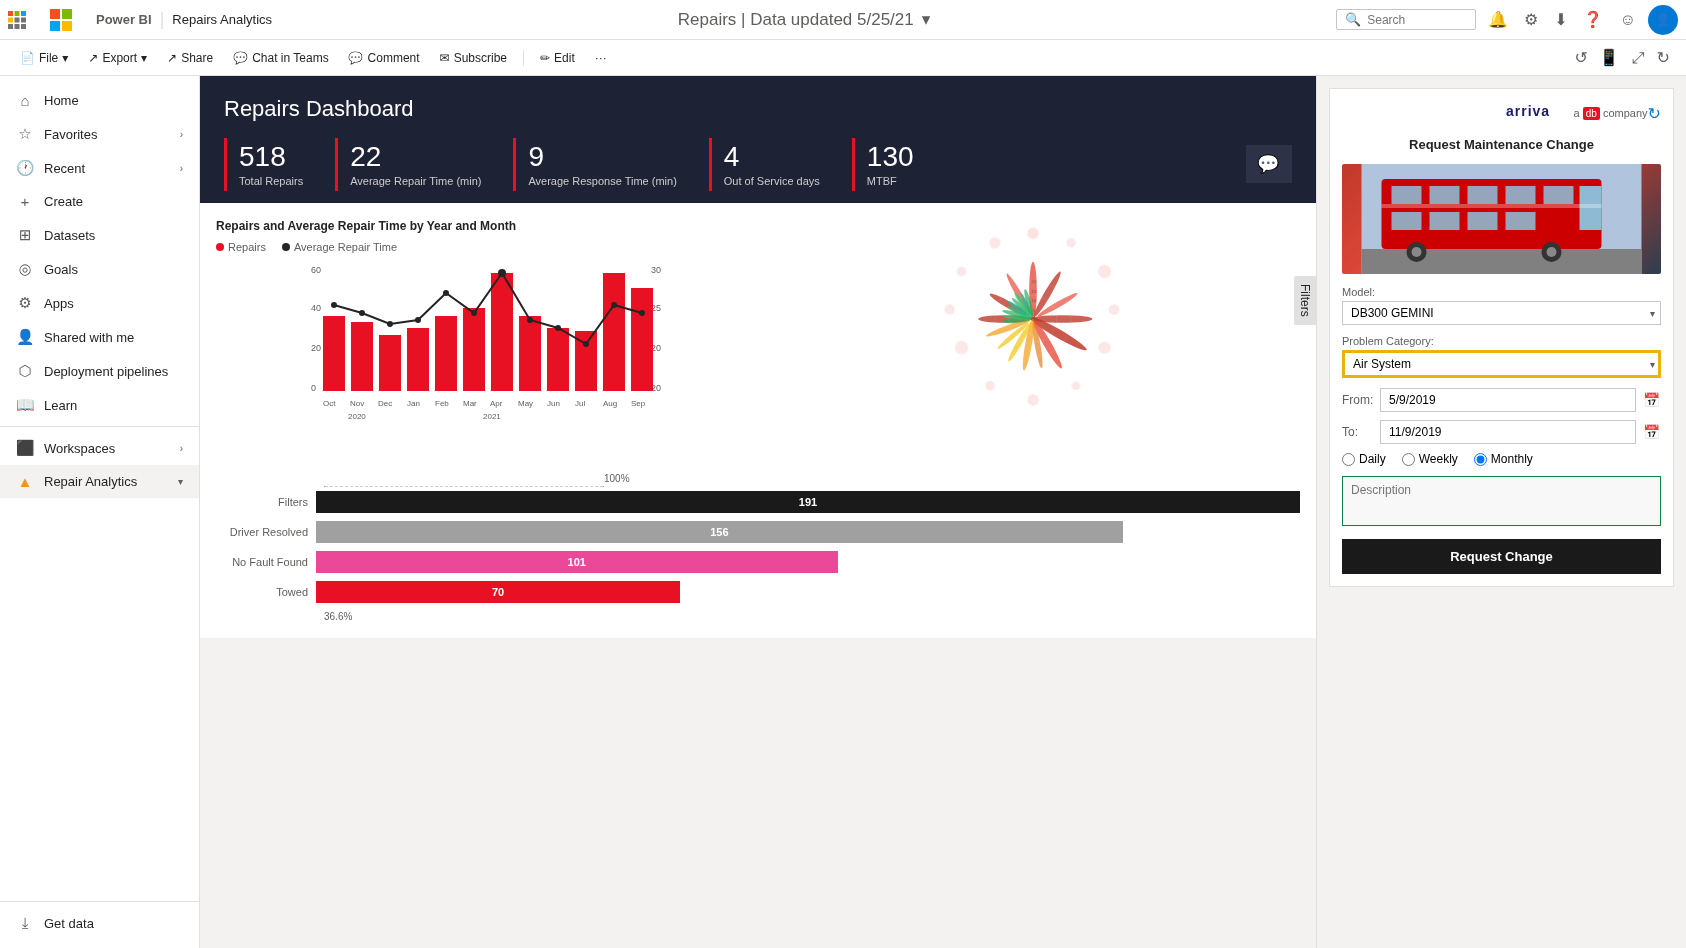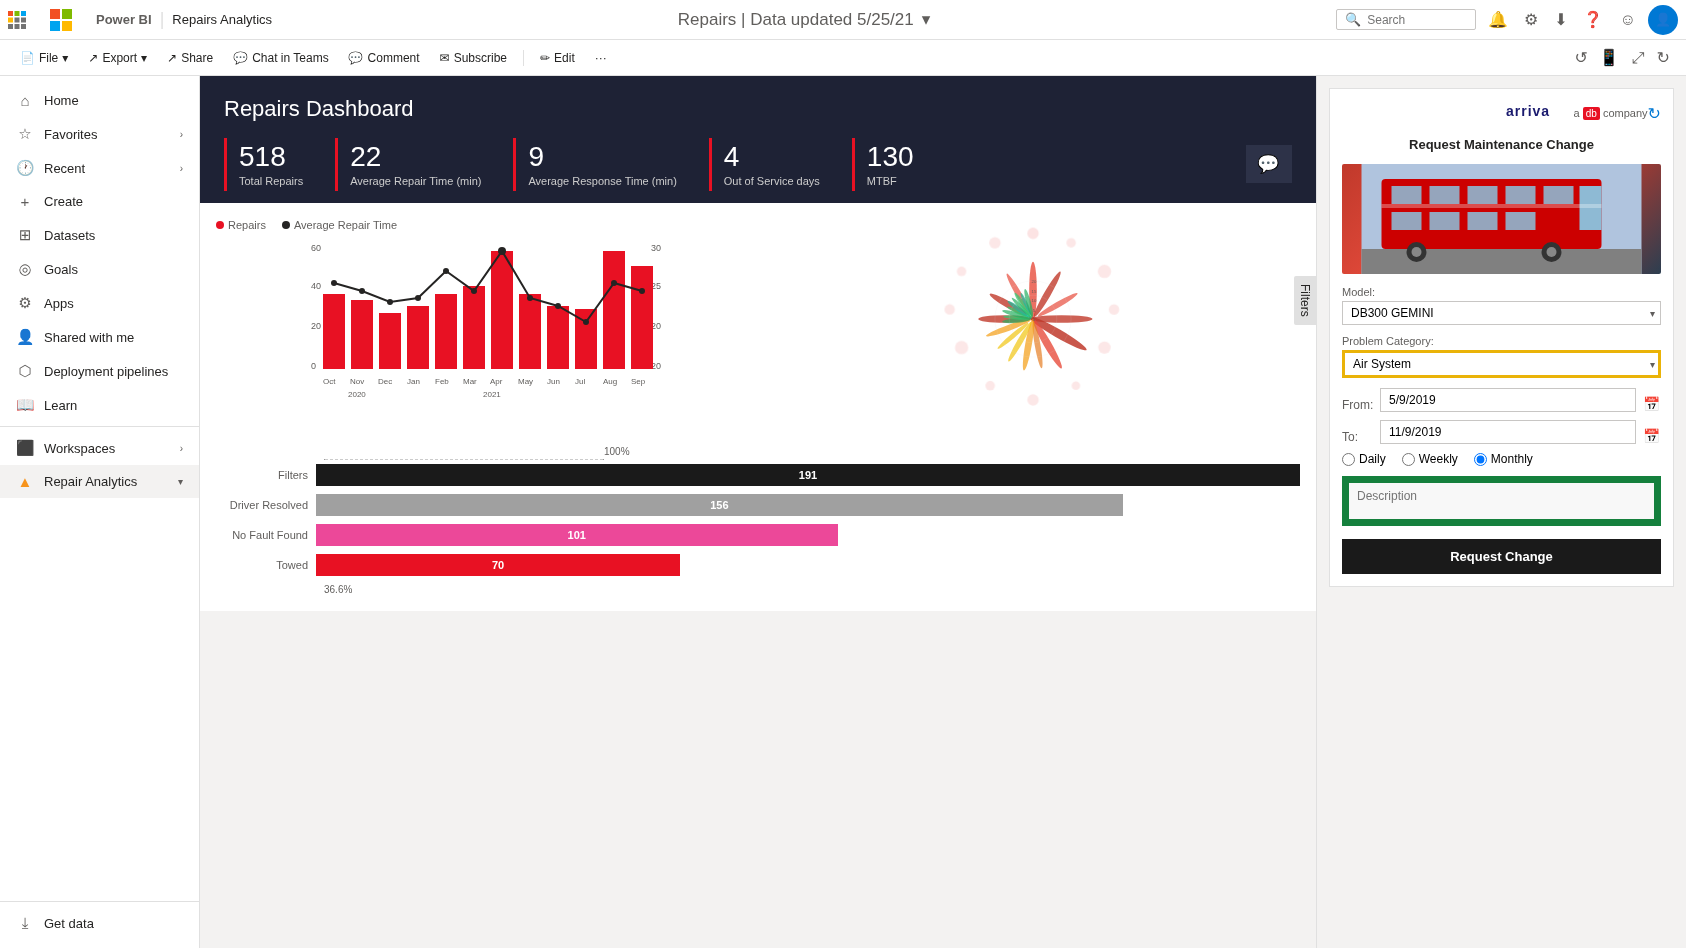--- a/index.html
+++ b/index.html
@@ -136,21 +136,21 @@
     .chart-legend { display: flex; gap: 16px; font-size: 11px; color: #605e5c; margin-bottom: 8px; }
     .legend-dot { width: 8px; height: 8px; border-radius: 50%; display: inline-block; margin-right: 4px; }
 
     .bar-chart-container { position: relative; height: 180px; }
 
     
     .bottom-charts { display: flex; padding: 0 16px 16px; background: #fff; gap: 16px; }
     .action-chart { flex: 1; }
 
     
-    .hbar-container { margin-top: 8px; }
+    .hbar-container { margin-top: 16px; }
     .hbar-row { display: flex; align-items: center; margin-bottom: 8px; font-size: 11px; }
     .hbar-label { width: 100px; color: #605e5c; text-align: right; padding-right: 8px; font-size: 11px; }
     .hbar-bar-area { flex: 1; position: relative; height: 22px; }
     .hbar-bar { height: 100%; display: flex; align-items: center; justify-content: center; color: #fff; font-size: 11px; font-weight: 600; }
 
     
     .maintenance-panel {
       background: #fff;
       border: 1px solid #e0e0e0;
       margin: 12px;
@@ -160,33 +160,33 @@
     .panel-logos { display: flex; align-items: center; gap: 8px; }
     .panel-title { font-size: 13px; font-weight: 600; text-align: center; color: #252423; margin-bottom: 12px; }
     .bus-placeholder { width: 100%; height: 110px; background: linear-gradient(135deg, #c0392b 0%, #e74c3c 40%, #c0392b 60%, #2c3e50 100%); border-radius: 2px; margin-bottom: 12px; position: relative; display: flex; align-items: center; justify-content: center; }
     .form-row { display: flex; gap: 8px; margin-bottom: 10px; }
     .form-col { flex: 1; }
     .form-label { font-size: 11px; color: #605e5c; margin-bottom: 3px; }
     .form-select-wrapper { position: relative; }
     .form-select-wrapper select { width: 100%; appearance: none; border: 1px solid #c8c6c4; padding: 4px 24px 4px 8px; font-size: 12px; background: #fff; cursor: pointer; }
     .form-select-chevron { position: absolute; right: 6px; top: 50%; transform: translateY(-50%); font-size: 10px; color: #605e5c; pointer-events: none; }
 
-    .date-row { display: flex; align-items: flex-end; gap: 8px; margin-bottom: 8px; }
+    .date-row { display: flex; align-items: center; gap: 8px; margin-bottom: 8px; }
     .date-label { font-size: 12px; color: #605e5c; width: 30px; }
     .date-input { flex: 1; border: 1px solid #c8c6c4; padding: 4px 8px; font-size: 12px; }
     .date-icon { font-size: 14px; color: #605e5c; cursor: pointer; }
 
     .radio-group { display: flex; gap: 16px; align-items: center; margin-bottom: 10px; }
     .radio-item { display: flex; align-items: center; gap: 4px; font-size: 12px; cursor: pointer; }
     .radio-item input { cursor: pointer; }
 
     .desc-input {
       width: 100%;
       height: 50px;
-      border: 7px solid #15803d;
+      border: 1px solid #15803d;
       background: #f8f8f8;
       padding: 6px 8px;
       font-size: 12px;
       color: #a0a0a0;
       resize: none;
       font-family: inherit;
     }
 
     .request-btn {
       width: 100%;
@@ -400,20 +400,21 @@
             <div class="dash-kpi-value">130</div>
             <div class="dash-kpi-label">MTBF</div>
           </div>
           <button class="dash-kpi-chat" style="margin-left:auto;">💬</button>
         </div>
       </div>
 
       <div class="charts-area">
 
         <div class="chart-left">
+          <div class="chart-title">Repairs and Average Repair Time by Year and Month</div>
           <div class="chart-legend">
             <span><span class="legend-dot" style="background:#e81123;"></span><span>Repairs</span></span>
             <span><span class="legend-dot" style="background:#252423;"></span><span>Average Repair Time</span></span>
           </div>
           <div class="bar-chart-container">
             <svg viewBox="0 0 380 180" width="100%" height="180">
 
               <text x="18" y="12" font-size="9" fill="#605e5c">60</text>
               <text x="18" y="50" font-size="9" fill="#605e5c">40</text>
               <text x="18" y="90" font-size="9" fill="#605e5c">20</text>

